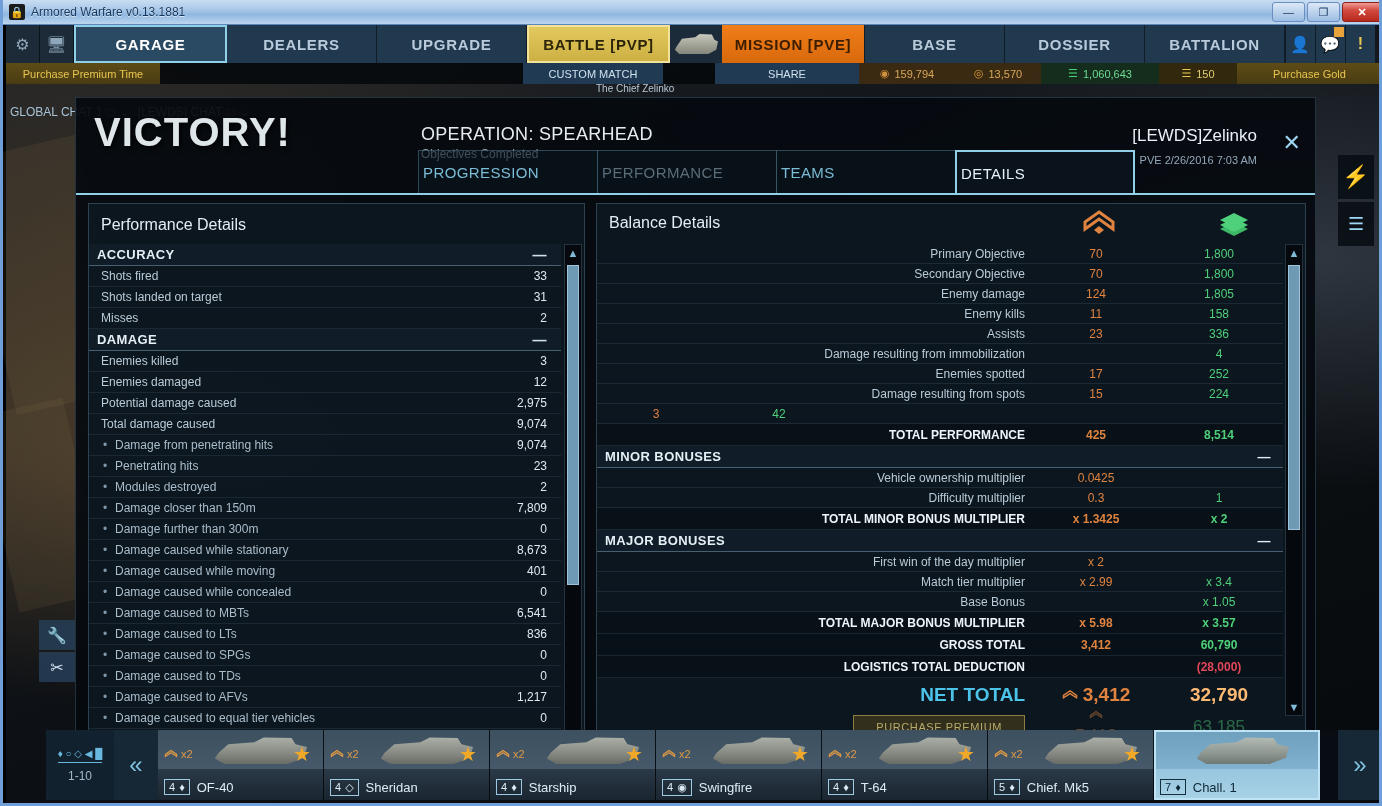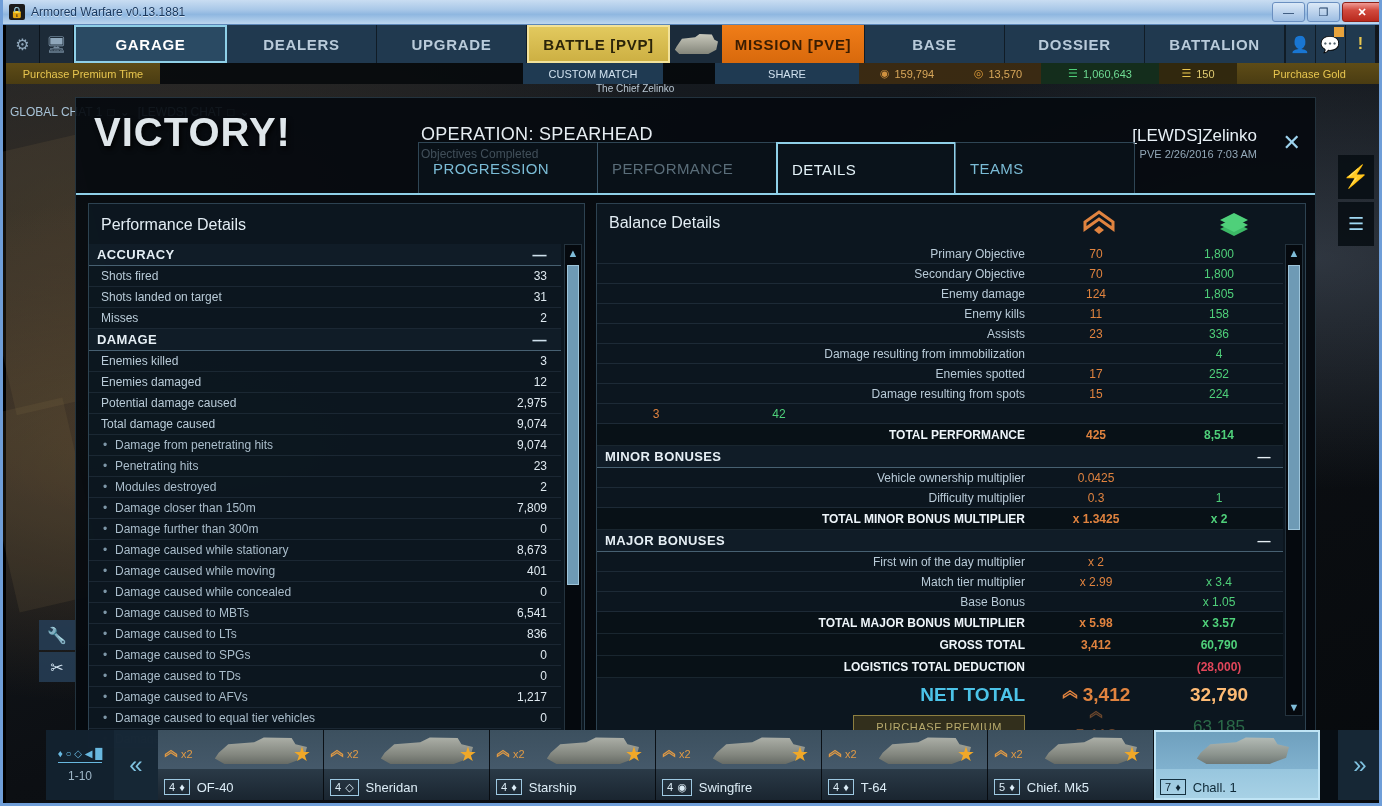--- a/index.html
+++ b/index.html
@@ -99,26 +99,26 @@
   #resulthead { position:absolute; left:0; top:0; width:100%; height:95px; }
   #victory {
     position:absolute; left:18px; top:12px;
     font-size:40px; font-weight:bold; letter-spacing:1px;
     color:#dfe6ea; text-shadow:2px 3px 5px rgba(0,0,0,.9);
   }
   #optitle { position:absolute; left:345px; top:26px; font-size:18px; color:#e6edf2; letter-spacing:.3px; }
   #opsub { position:absolute; left:345px; top:49px; font-size:12px; color:#8ea2b0; }
   #playerbox { position:absolute; right:58px; top:28px; text-align:right; }
   #playerbox .pname{font-size:17px;color:#e8f0f6;}
-  #playerbox .pmeta{font-size:11px;color:#93a8b8;margin-top:2px;}
+  #playerbox .pmeta{font-size:11px;color:#93a8b8;margin-top:8px;}
   #closebtn{position:absolute;right:14px;top:32px;font-size:22px;color:#9dd3ee;}
 
   #tabs { position:absolute; left:342px; top:62px; height:34px; display:flex; align-items:flex-end; }
   .rtab {
-    height:52px; min-width:180px; padding:0 14px;
+    height:44px; min-width:180px; padding:0 4px;
     display:flex;align-items:center;
     font-size:15px; letter-spacing:.4px;
     border:1px solid rgba(120,170,200,.35); border-bottom:none;
     background:rgba(12,22,30,.6); color:#7bbcd6;
     margin-right:-1px;
   }
   .rtab.dim { color:#5a6d79; }
   .rtab.active { background:rgba(10,20,28,.96); border:2px solid #8fd0e8; border-bottom:none; color:#e4f2f8; }
 
   #panelwrap{position:absolute;left:0;top:95px;width:100%;height:561px;border-top:2px solid #8fd0e8;}
@@ -291,22 +291,22 @@
         <div id="opsub">Objectives Completed</div>
         <div id="playerbox">
           <div class="pname">[LEWDS]Zelinko</div>
           <div class="pmeta">PVE 2/26/2016 7:03 AM</div>
         </div>
         <div id="closebtn">✕</div>
 
         <div id="tabs">
           <div class="rtab">PROGRESSION</div>
           <div class="rtab dim">PERFORMANCE</div>
+          <div class="rtab">TEAMS</div>
           <div class="rtab active">DETAILS</div>
-          <div class="rtab">TEAMS</div>
         </div>
       </div>
 
       <div id="panelwrap">
 
         <div id="leftpanel">
           <div class="paneltitle">Performance Details</div>
           <div id="perf-body" style="position:absolute;left:0;top:40px;width:472px;height:500px;overflow:hidden;">
               <div class="shead">
                 <span class="lbl">ACCURACY</span>

